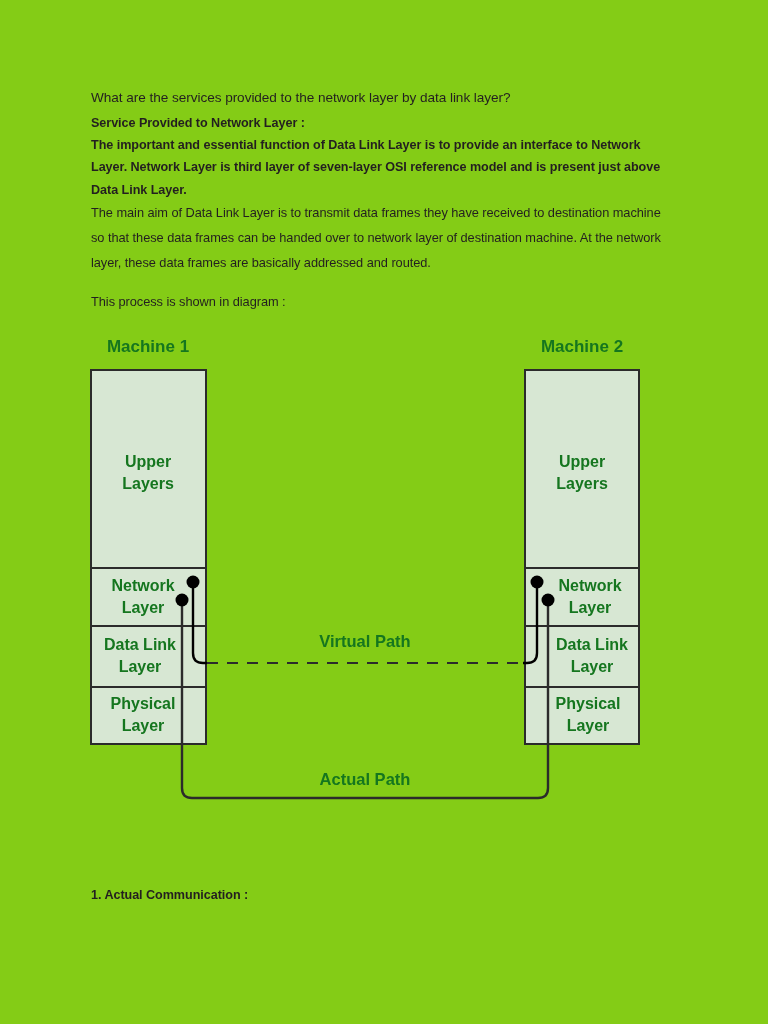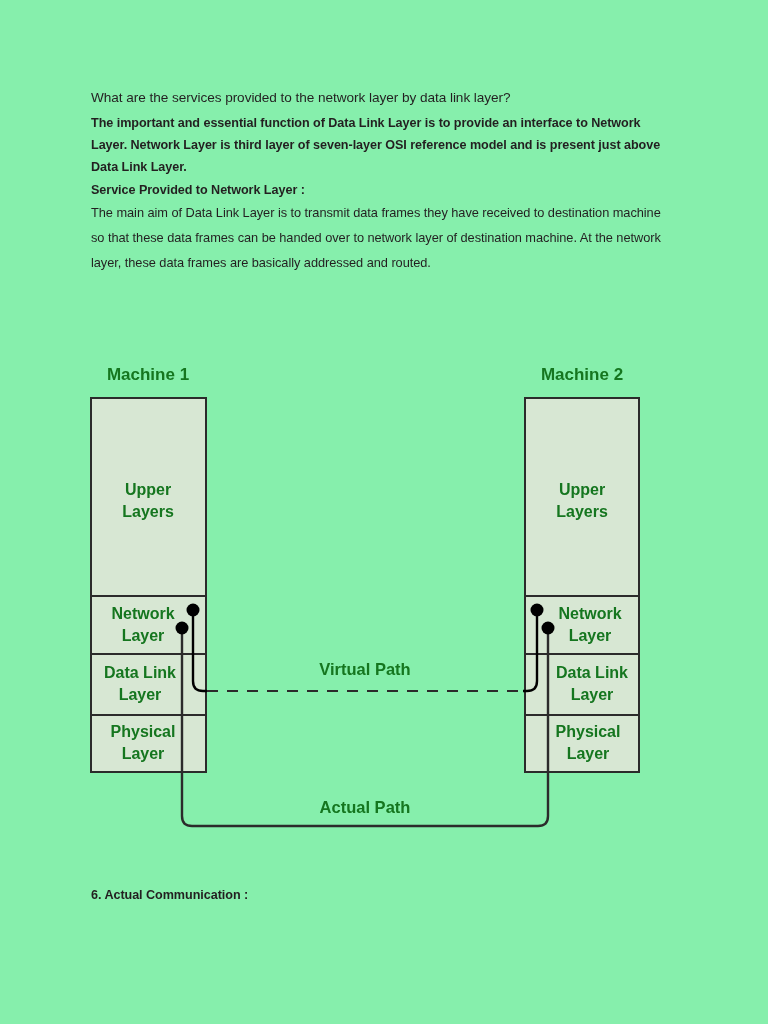--- a/index.html
+++ b/index.html
@@ -15,21 +15,21 @@
     font-family: "Liberation Sans", sans-serif;
     color: #231f20;
     overflow: hidden;
   }
 
   .page {
     position: absolute;
     left: 0; top: 0;
     width: 768px;
     height: 1024px;
-    background: #86efac;
+    background: #84cc16;
   }
 
   .content {
     position: absolute;
     left: 91px;
     top: 88px;
     width: 586px;
   }
 
   
@@ -56,21 +56,21 @@
     color: #231f20;
     letter-spacing: -0.05px;
     margin: 0 0 0 0;
   }
   .para.tight { margin-top: 14px; }
 
   
   .diagram {
     position: absolute;
     left: 0px;
-    top: 348px;
+    top: 320px;
     width: 768px;
     height: 500px;
   }
   .diagram svg { display: block; }
 
   
   .footer-block {
     position: absolute;
     left: 91px;
     top: 884px;
@@ -79,26 +79,27 @@
 </style>
 </head>
 <body>
 
 <div class="page">
 
   <div class="content">
 
     <p class="q-title">What are the services provided to the network layer by data link layer?</p>
 
+    <p class="bold-block">Service Provided to Network Layer :</p>
+
     <p class="bold-block">The important and essential function of Data Link Layer is to provide an interface to Network Layer. Network Layer is third layer of seven-layer OSI reference model and is present just above Data Link Layer.</p>
-
-    <p class="bold-block">Service Provided to Network Layer :</p>
 
     <p class="para">The main aim of Data Link Layer is to transmit data frames they have received to destination machine so that these data frames can be handed over to network layer of destination machine. At the network layer, these data frames are basically addressed and routed.</p>
 
+    <p class="para tight">This process is shown in diagram :</p>
 
   </div>
 
   <div class="diagram">
     <svg width="768" height="500" viewBox="0 0 768 500" xmlns="http://www.w3.org/2000/svg">
 
       <text x="148" y="32" text-anchor="middle" font-family="Liberation Sans, sans-serif" font-size="17" font-weight="bold" fill="#15761f">Machine 1</text>
 
       <text x="582" y="32" text-anchor="middle" font-family="Liberation Sans, sans-serif" font-size="17" font-weight="bold" fill="#15761f">Machine 2</text>
 
@@ -166,16 +167,16 @@
       <text x="365" y="327" text-anchor="middle" font-family="Liberation Sans, sans-serif" font-size="16.5" font-weight="bold" fill="#15761f">Virtual Path</text>
 
       <line x1="195" y1="478" x2="535" y2="478" stroke="#2b2b2b" stroke-width="2.4"></line>
 
       <text x="365" y="465" text-anchor="middle" font-family="Liberation Sans, sans-serif" font-size="16.5" font-weight="bold" fill="#15761f">Actual Path</text>
 
     </svg>
   </div>
 
   <div class="footer-block">
-    <p class="bold-block">6. Actual Communication :</p>
+    <p class="bold-block">1. Actual Communication :</p>
   </div>
 
 </div>
 
 </body></html>

